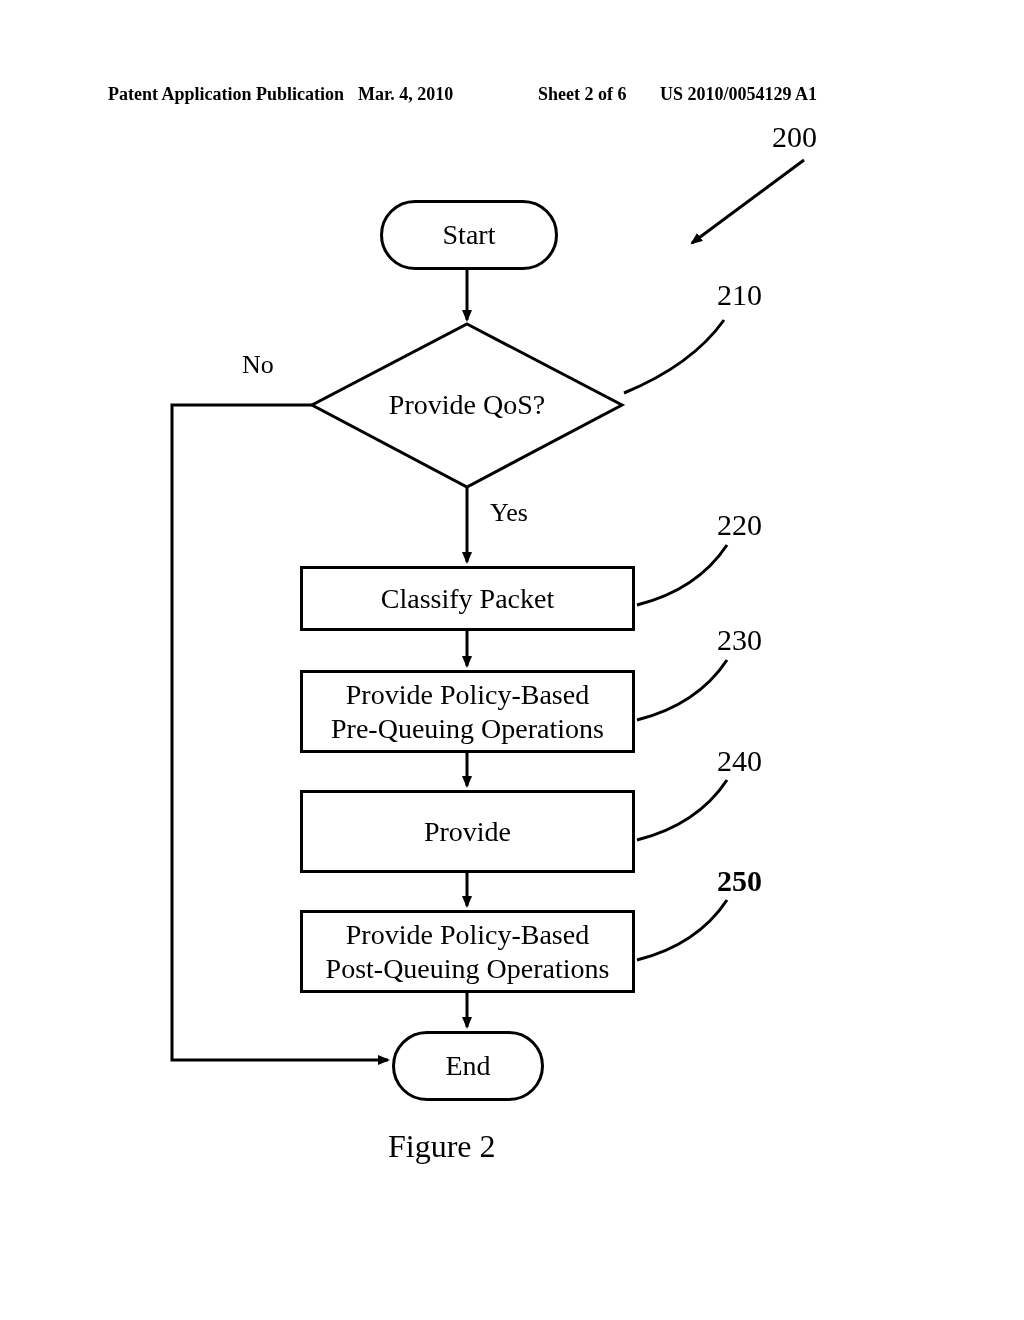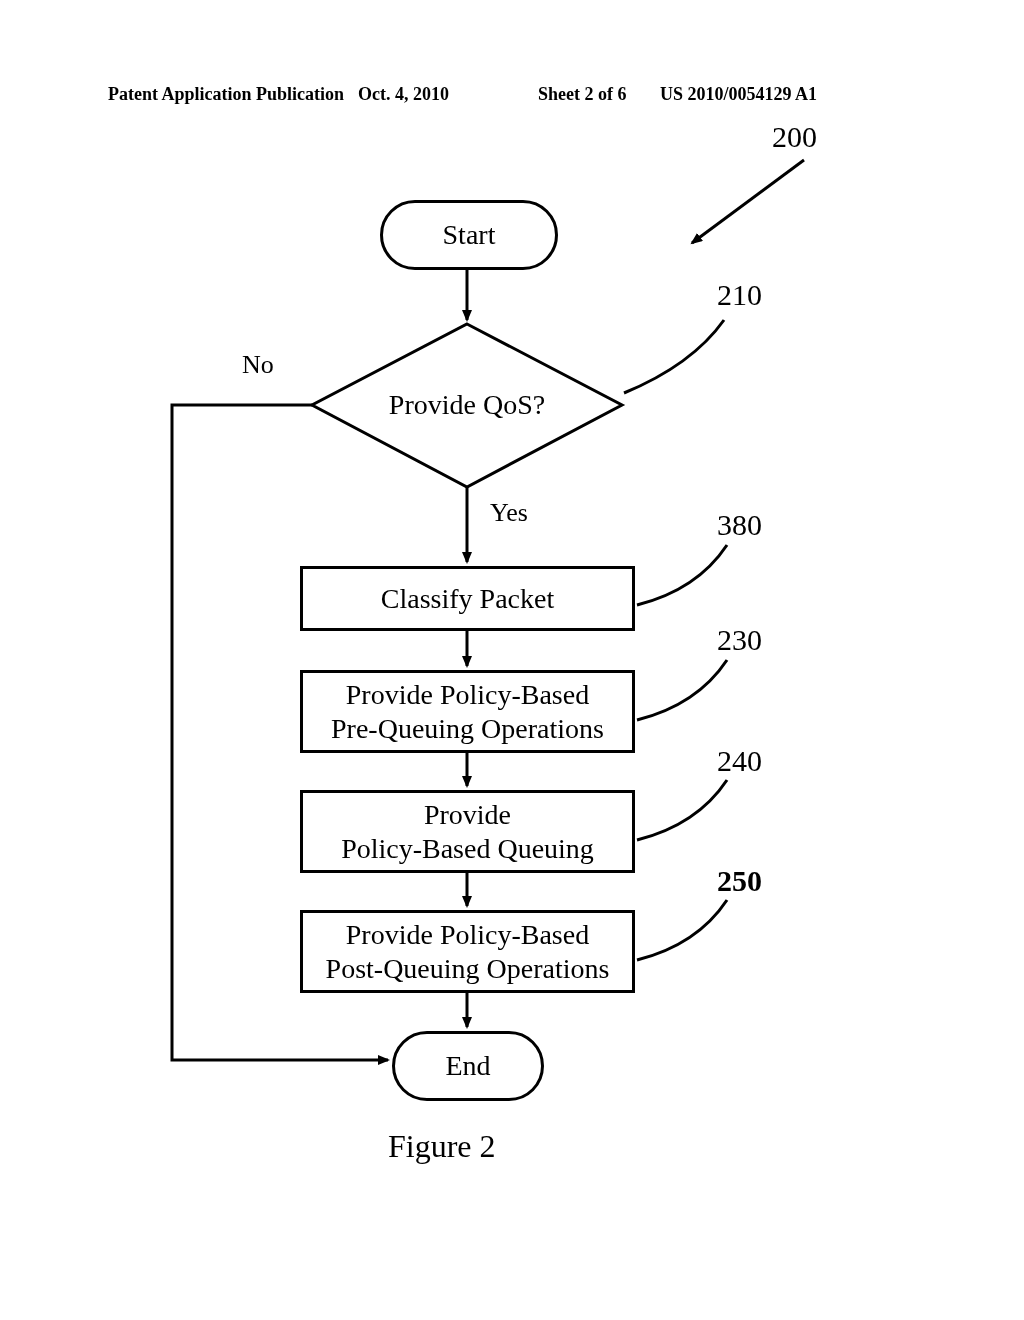--- a/index.html
+++ b/index.html
@@ -95,21 +95,21 @@
     font-size: 32px;
   }
 
   svg { position:absolute; left:0; top:0; }
 </style>
 </head>
 <body>
 
 <div class="header">
   <span class="header-left">Patent Application Publication</span>
-  <span class="header-mid1">Oct. 4, 2010</span>
+  <span class="header-mid1">Mar. 4, 2010</span>
   <span class="header-mid2">Sheet 2 of 6</span>
   <span class="header-right">US 2010/0054129 A1</span>
 </div>
 
 <div class="diagram">
 
   <svg width="760" height="1000">
     <defs>
       <marker id="arrow" markerWidth="14" markerHeight="14" refX="10" refY="5" orient="auto" markerUnits="userSpaceOnUse">
         <path d="M0,0 L12,5 L0,10 Z" fill="#000"></path>
@@ -152,31 +152,30 @@
   <div class="decision-wrap" style="left:185px; top:195px;">
     <div class="decision-label">Provide QoS?</div>
   </div>
   <div class="small-label" style="left:110px; top:220px;">No</div>
   <div class="small-label" style="left:358px; top:368px;">Yes</div>
   <div class="ref-num" style="left:585px; top:148px;">210</div>
 
   <div class="process" style="left:168px; top:436px; width:335px; height:65px;">
     <span>Classify Packet</span>
   </div>
-  <div class="ref-num" style="left:585px; top:378px;">380</div>
+  <div class="ref-num" style="left:585px; top:378px;">220</div>
 
   <div class="process" style="left:168px; top:540px; width:335px; height:83px;">
     <span>Provide Policy-Based</span>
     <span>Pre-Queuing Operations</span>
   </div>
   <div class="ref-num" style="left:585px; top:493px;">230</div>
 
   <div class="process" style="left:168px; top:660px; width:335px; height:83px;">
     <span>Provide</span>
-    <span>Policy-Based Queuing</span>
   </div>
   <div class="ref-num" style="left:585px; top:614px;">240</div>
 
   <div class="process" style="left:168px; top:780px; width:335px; height:83px;">
     <span>Provide Policy-Based</span>
     <span>Post-Queuing Operations</span>
   </div>
   <div class="ref-num" style="left:585px; top:734px;font-weight:bold;">250</div>
 
   <div class="terminal" style="left:260px; top:901px; width:152px;">End</div>

